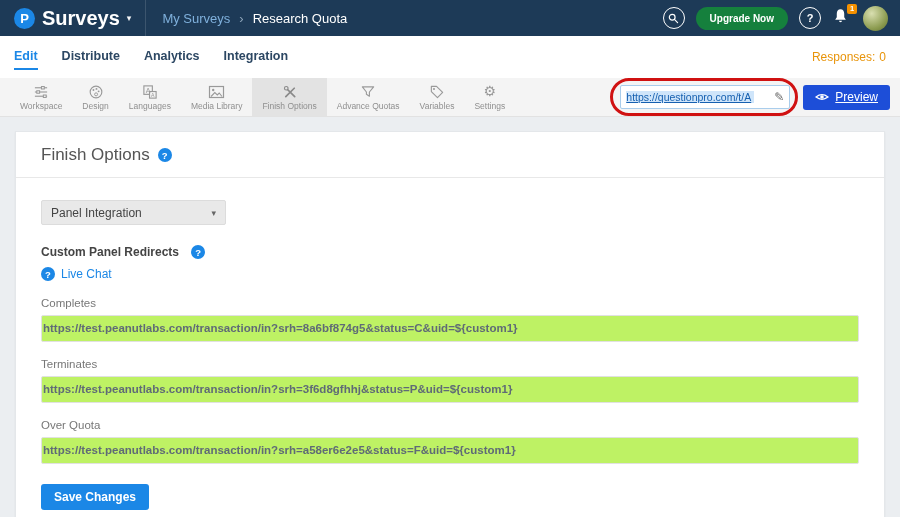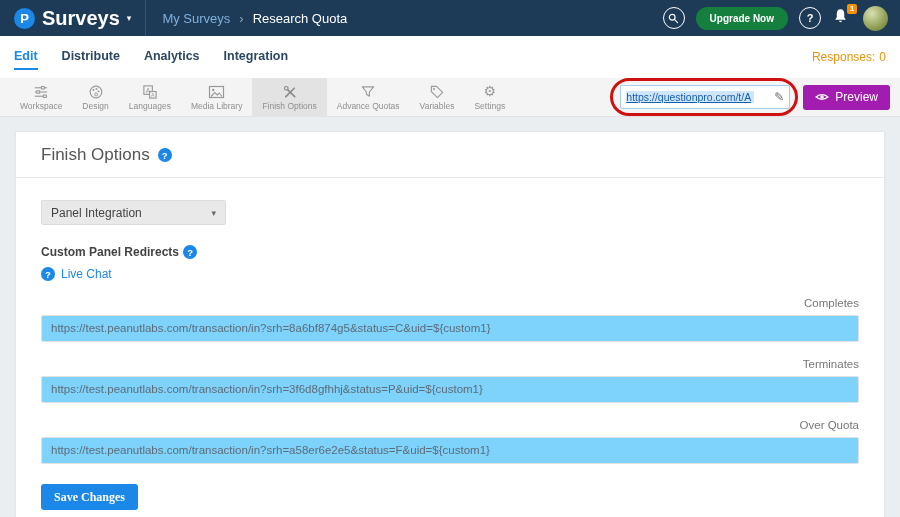--- a/index.html
+++ b/index.html
@@ -47,45 +47,45 @@
   .gear-glyph{font-size:14px;color:#999;line-height:15px;}
   .toolbar-right{margin-left:auto;display:flex;align-items:center;gap:13px;padding-right:10px;}
   .url-wrap{position:relative;}
   .url-field{width:170px;height:24px;background:#fff;border:1px solid #a9cdec;border-radius:2px;
              display:flex;align-items:center;padding:0 5px;box-sizing:border-box;gap:20px;cursor:text;}
   .url-text{flex:1;font-size:10.5px;color:#1660b0;background:#cfe5fa;text-decoration:underline;
             white-space:nowrap;overflow:hidden;}
   .pencil{color:#666;font-size:12px;cursor:pointer;}
   .annotation{position:absolute;left:-10px;top:-7px;right:-8px;bottom:-7px;border:3px solid #d01111;
               border-radius:19px;pointer-events:none;}
-  .preview-btn{background:#a21caf;color:#fff;border:none;border-radius:3px;height:25px;padding:0 12px;
-               font-size:12px;display:flex;align-items:center;gap:6px;cursor:pointer;font-family:inherit;}
+  .preview-btn{background:#1d4ed8;color:#fff;border:none;border-radius:3px;height:25px;padding:0 12px;
+               font-size:12px;display:flex;align-items:center;gap:6px;cursor:pointer;font-family:inherit;text-decoration:underline;}
 
   
   .content{padding:14px 15px;}
   .card{background:#fff;border:1px solid #e4e7ea;box-shadow:0 1px 2px rgba(0,0,0,.05);}
   .card-header{display:flex;align-items:center;gap:8px;padding:13px 25px 12px;border-bottom:1px solid #e8e8e8;}
   .card-title{font-size:17px;color:#555;}
   .qhelp{width:14px;height:14px;border-radius:50%;background:#1b87e6;color:#fff;font-size:9.5px;
          font-weight:bold;display:inline-flex;align-items:center;justify-content:center;cursor:pointer;flex:none;}
   .card-body{padding:22px 25px 26px;}
   .dropdown{width:185px;height:25px;background:#e9e9e9;border:1px solid #dcdcdc;border-radius:2px;
             display:flex;align-items:center;justify-content:space-between;padding:0 9px;font-size:12px;
             color:#444;cursor:pointer;box-sizing:border-box;}
   .dd-caret{font-size:9px;color:#666;}
-  .section-head{display:flex;align-items:center;gap:4px;margin-top:20px;font-size:12px;font-weight:bold;color:#444;}
+  .section-head{display:flex;align-items:center;gap:12px;margin-top:20px;font-size:12px;font-weight:bold;color:#444;}
   .note-row{display:flex;align-items:center;gap:6px;margin-top:8px;font-size:12px;}
   .note{color:#e74c3c;}
   .livechat{color:#1b87e6;cursor:pointer;text-decoration:none;}
   .field-group{margin-top:16px;}
-  .field-label{font-size:11.5px;color:#777;display:block;margin-bottom:6px;text-align:right;}
-  .url-box{height:25px;line-height:25px;background:#7dd3fc;border:1px solid #e1e1e1;border-radius:2px;
-           padding:0 9px;font-size:11.5px;color:#5f6b76;white-space:nowrap;overflow:hidden;cursor:text;}
+  .field-label{font-size:11.5px;color:#777;display:block;margin-bottom:6px;}
+  .url-box{height:25px;line-height:25px;background:#bef264;border:1px solid #e1e1e1;border-radius:2px;
+           padding:0 1px;font-size:11.5px;color:#5f6b76;white-space:nowrap;overflow:hidden;cursor:text;font-weight:bold;}
   .save-btn{margin-top:20px;background:#1b87e6;border:none;color:#fff;font-size:12px;height:26px;
-            padding:0 13px;border-radius:3px;cursor:pointer;font-family:Liberation Serif, serif;font-weight:bold;}
+            padding:0 13px;border-radius:3px;cursor:pointer;font-family:Liberation Sans, sans-serif;font-weight:bold;}
   svg{display:block;}
 </style>
 </head>
 <body>
 
 <div class="screen">
 
   <header class="topbar">
     <div class="brand">
       <span class="logo">P</span>

